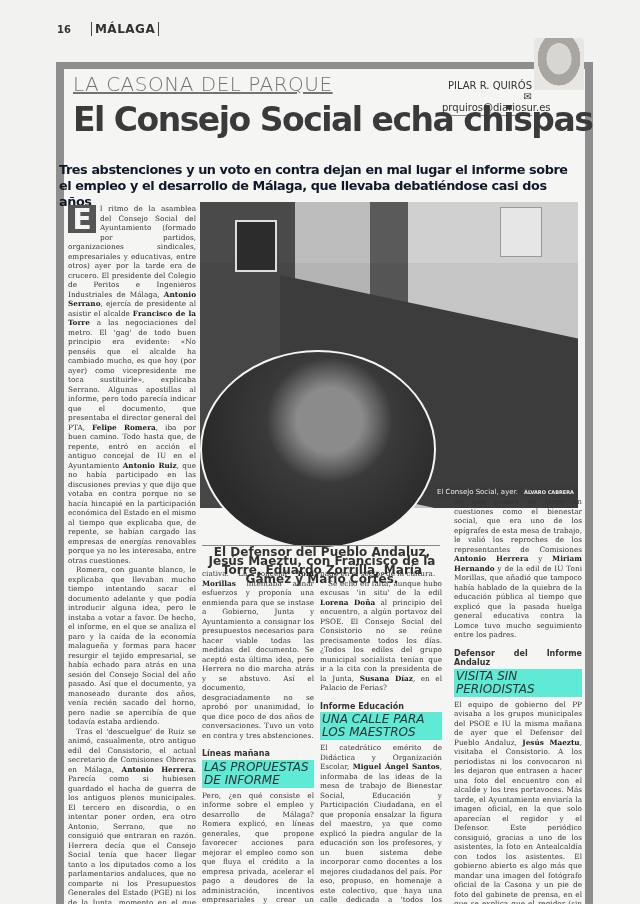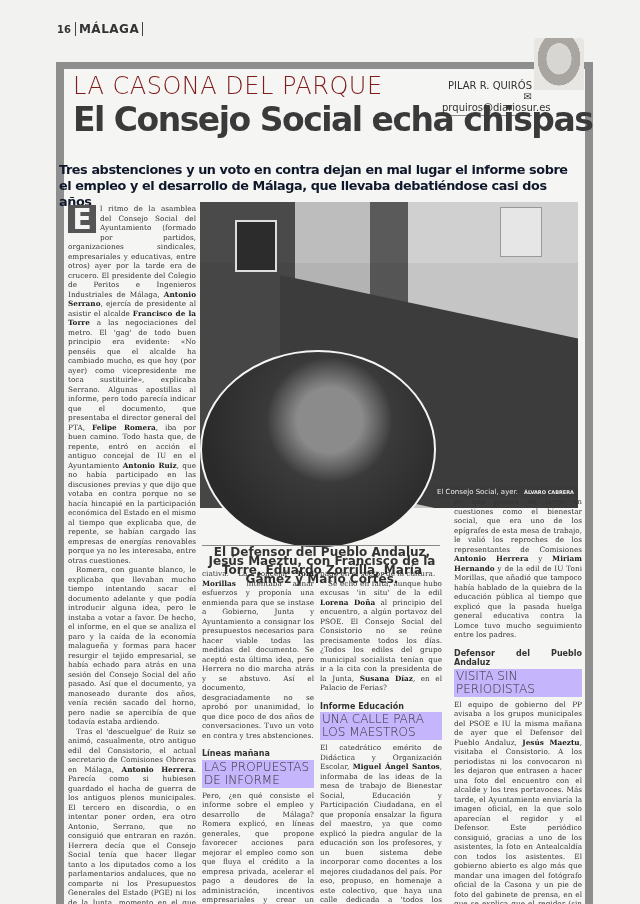--- a/index.html
+++ b/index.html
@@ -6,33 +6,33 @@
   body {
     width: 640px; height: 904px; overflow: hidden;
     background: #f2f2f0;
     font-family: "DejaVu Serif", serif;
     color: #2a2a2a;
     position: relative;
   }
   .pagehead {
     position: absolute; left: 57px; top: 22px;
     font-family: "DejaVu Sans", sans-serif; font-size: 12px; font-weight: bold; color: #333;
-    display: flex; align-items: center; gap: 4px;
+    display: flex; align-items: center; gap: 20px;
   }
   .pagehead .num { font-size: 10px; }
   .pagehead .sec { border-left: 1.5px solid #444; border-right: 1.5px solid #444; padding: 0 3px; letter-spacing: 0.5px; }
 
   .frame {
     position: absolute; left: 56px; top: 62px; width: 537px; height: 842px;
     border-top: 7px solid #8e8e8e; border-left: 8px solid #8e8e8e; border-right: 8px solid #8e8e8e;
     box-sizing: border-box; background: #f5f5f3;
   }
   .kicker {
     position: absolute; left: 73px; top: 72px;
-    font-family: "DejaVu Sans", sans-serif; font-weight: 300; font-size: 24px; color: #7f1d1d; letter-spacing: 0.5px;
+    font-family: "DejaVu Sans", sans-serif; font-weight: 300; font-size: 20px; color: #737373; letter-spacing: 0.5px; text-decoration: underline;
   }
   .byline {
     position: absolute; left: 442px; top: 80px; width: 90px; text-align: right;
     font-family: "DejaVu Sans", sans-serif; color: #333;
     border-bottom: 1px solid #888; padding-bottom: 2px;
   }
   .byline .name { font-size: 10px; font-weight: normal; }
   .byline .mail { font-size: 10px; }
   .avatar {
     position: absolute; left: 534px; top: 38px; width: 50px; height: 52px;
@@ -79,21 +79,21 @@
   }
   .rule { position: absolute; left: 202px; top: 545px; width: 238px; height: 1px; background: #888; }
   .photo-caption {
     position: absolute; left: 202px; top: 548px; width: 240px; text-align: center;
     font-family: "DejaVu Sans", sans-serif; font-weight: bold; font-size: 12px; line-height: 9px; color: #333;
   }
   .sidehead { margin-top: 9px; }
   .sidehead .label { font-family: "DejaVu Sans", sans-serif; font-weight: bold; font-size: 8px; color: #333; }
   .sidehead .title {
     font-family: "DejaVu Sans", sans-serif; font-weight: 300; font-size: 12px; line-height: 13px;
-    background: #c4b5fd; color: #333; padding: 1px 2px; margin: 1px 0 3px 0; text-align: left;
+    background: #5eead4; color: #333; padding: 1px 2px; margin: 1px 0 3px 0; text-align: left; font-style: italic;
   }
 </style>
 </head>
 <body>
 
 <div class="pagehead">
   <span class="num">16</span>
   <span class="sec">MÁLAGA</span>
 </div>
 
@@ -140,17 +140,17 @@
   <div class="sidehead">
     <div class="label">Informe Educación</div>
     <div class="title">UNA CALLE PARA LOS MAESTROS</div>
   </div>
   <p class="first"><span>El catedrático emérito de Didáctica y Organización Escolar, </span><b>Miguel Ángel Santos</b><span>, informaba de las ideas de la mesa de trabajo de Bienestar Social, Educación y Participación Ciudadana, en el que proponía ensalzar la figura del maestro, ya que como explicó la piedra angular de la educación son los profesores, y un buen sistema debe incorporar como docentes a los mejores ciudadanos del país. Por eso, propuso, en homenaje a este colectivo, que haya una calle dedicada a 'todos los maestros'. También abordó un variado abanico de propuestas educativas, que tuvieron buena acogida. Sin embargo, el hecho</span></p>
 </div>
 
 <div class="col" style="left:454px; top:497px; width:128px;">
   <p class="first"><span>de que pasara de largo en cuestiones como el bienestar social, que era uno de los epígrafes de esta mesa de trabajo, le valió los reproches de los representantes de Comisiones </span><b>Antonio Herrera</b><span> y </span><b>Miriam Hernando</b><span> y de la edil de IU Toni Morillas, que añadió que tampoco había hablado de la quiebra de la educación pública al tiempo que explicó que la pasada huelga general educativa contra la Lomce tuvo mucho seguimiento entre los padres.</span></p>
   <div class="sidehead">
-    <div class="label">Defensor del Pueblo Andaluz</div>
+    <div class="label">Defensor del Informe Andaluz</div>
     <div class="title">VISITA SIN PERIODISTAS</div>
   </div>
   <p class="first"><span>El equipo de gobierno del PP avisaba a los grupos municipales del PSOE e IU la misma mañana de ayer que el Defensor del Pueblo Andaluz, </span><b>Jesús Maeztu</b><span>, visitaba el Consistorio. A los periodistas ni los convocaron ni les dejaron que entrasen a hacer una foto del encuentro con el alcalde y los tres portavoces. Más tarde, el Ayuntamiento enviaría la imagen oficial, en la que solo aparecían el regidor y el Defensor. Este periódico consiguió, gracias a uno de los asistentes, la foto en Antealcaldía con todos los asistentes. El gobierno abierto es algo más que mandar una imagen del fotógrafo oficial de la Casona y un pie de foto del gabinete de prensa, en el que se explica que el regidor (sin añadir a los demás asistentes) recibe a Maeztu. Si no se creen lo de 'transparencia' que al menos no lo 'vendan'.</span></p>
 </div>
 
 </body></html>

